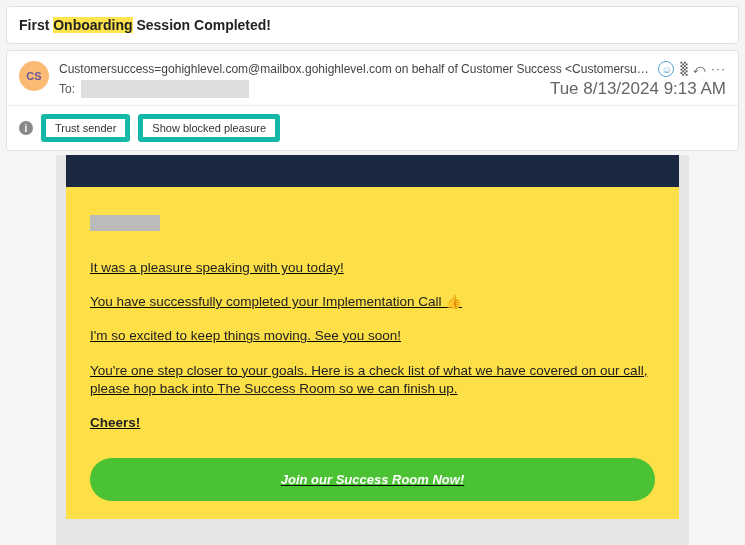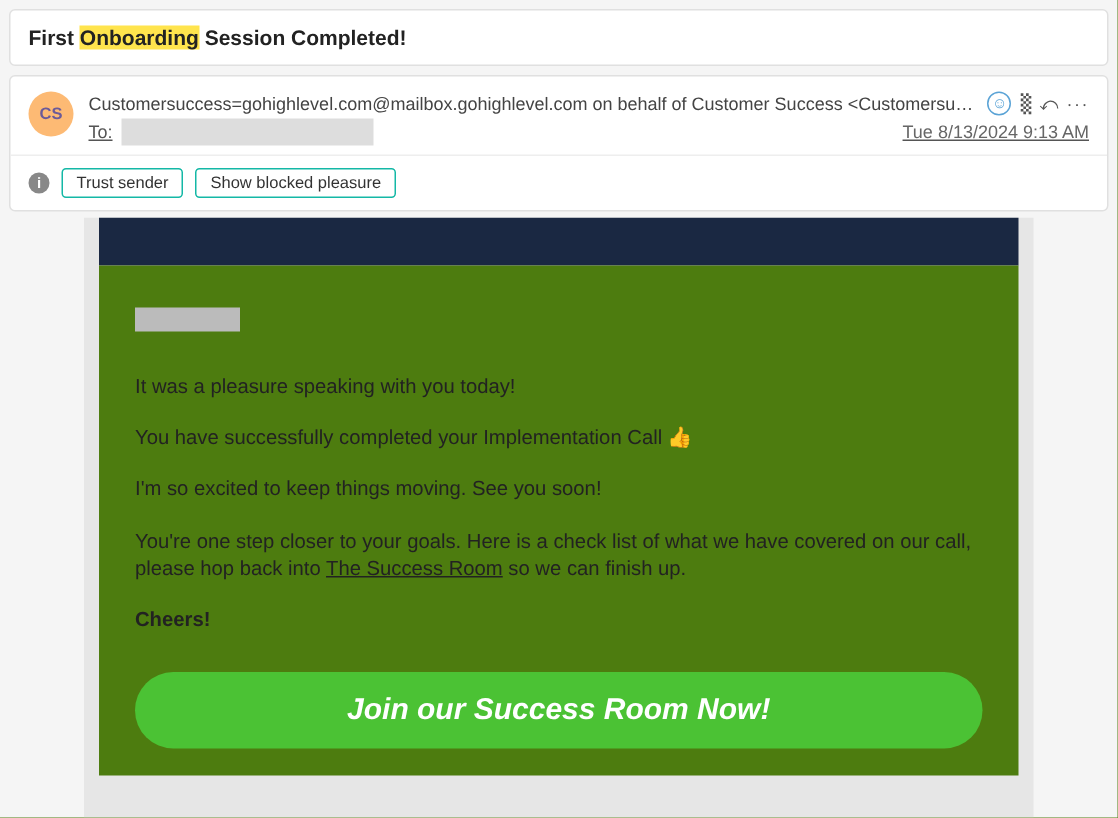--- a/index.html
+++ b/index.html
@@ -76,28 +76,27 @@
       flex-shrink: 0;
       letter-spacing: 1px;
     }
     .to-line {
       display: flex;
       align-items: center;
       gap: 6px;
       font-size: 12px;
       color: #555;
       margin-top: 2px;
-      text-decoration: underline;
     }
     .to-redacted {
       width: 168px; height: 18px;
       background: #ddd;
     }
     .timestamp {
-      font-size: 12px;
+      font-size: 17px;
       color: #666;
       flex-shrink: 0;
     }
     .blocked-bar {
       display: flex;
       align-items: center;
       gap: 8px;
       padding: 8px 12px;
       font-size: 12px;
       color: #444;
@@ -111,21 +110,21 @@
       font-size: 10px;
       display: flex;
       align-items: center;
       justify-content: center;
       font-weight: bold;
       flex-shrink: 0;
     }
     .blocked-text { flex: 1; }
     .pill-btn {
       background: #fff;
-      border: 1px solid #14b8a6;
+      border: 5px solid #14b8a6;
       border-radius: 3px;
       padding: 3px 9px;
       font-size: 11px;
       color: #333;
       cursor: pointer;
       font-family: inherit;
     }
     .email-body-wrap {
       margin-top: 4px;
       height: 400px;
@@ -137,22 +136,23 @@
     .email-outer {
       width: 100%;
       background: #e6e6e6;
       padding: 0 10px;
     }
     .email-banner {
       background: #1a2842;
       height: 32px;
     }
     .email-content {
-      background: #4d7c0f;
+      background: #fde047;
       padding: 28px 24px 18px 24px;
+      text-decoration: underline;
     }
     .logo-redact {
       width: 70px; height: 16px;
       background: #bbb;
       margin-bottom: 28px;
     }
     .email-content p {
       font-size: 13.5px;
       color: #222;
       margin-bottom: 16px;
@@ -160,21 +160,21 @@
     }
     .email-content .link { text-decoration: underline; }
     .strong { font-weight: 700; }
     .cta-btn {
       display: block;
       width: 100%;
       background: #4bc234;
       color: #fff;
       font-weight: 700;
       font-style: italic;
-      font-size: 20px;
+      font-size: 13px;
       text-align: center;
       padding: 14px 0;
       border-radius: 999px;
       border: none;
       margin-top: 26px;
       cursor: pointer;
       font-family: inherit;
     }
   </style>
 </head>

